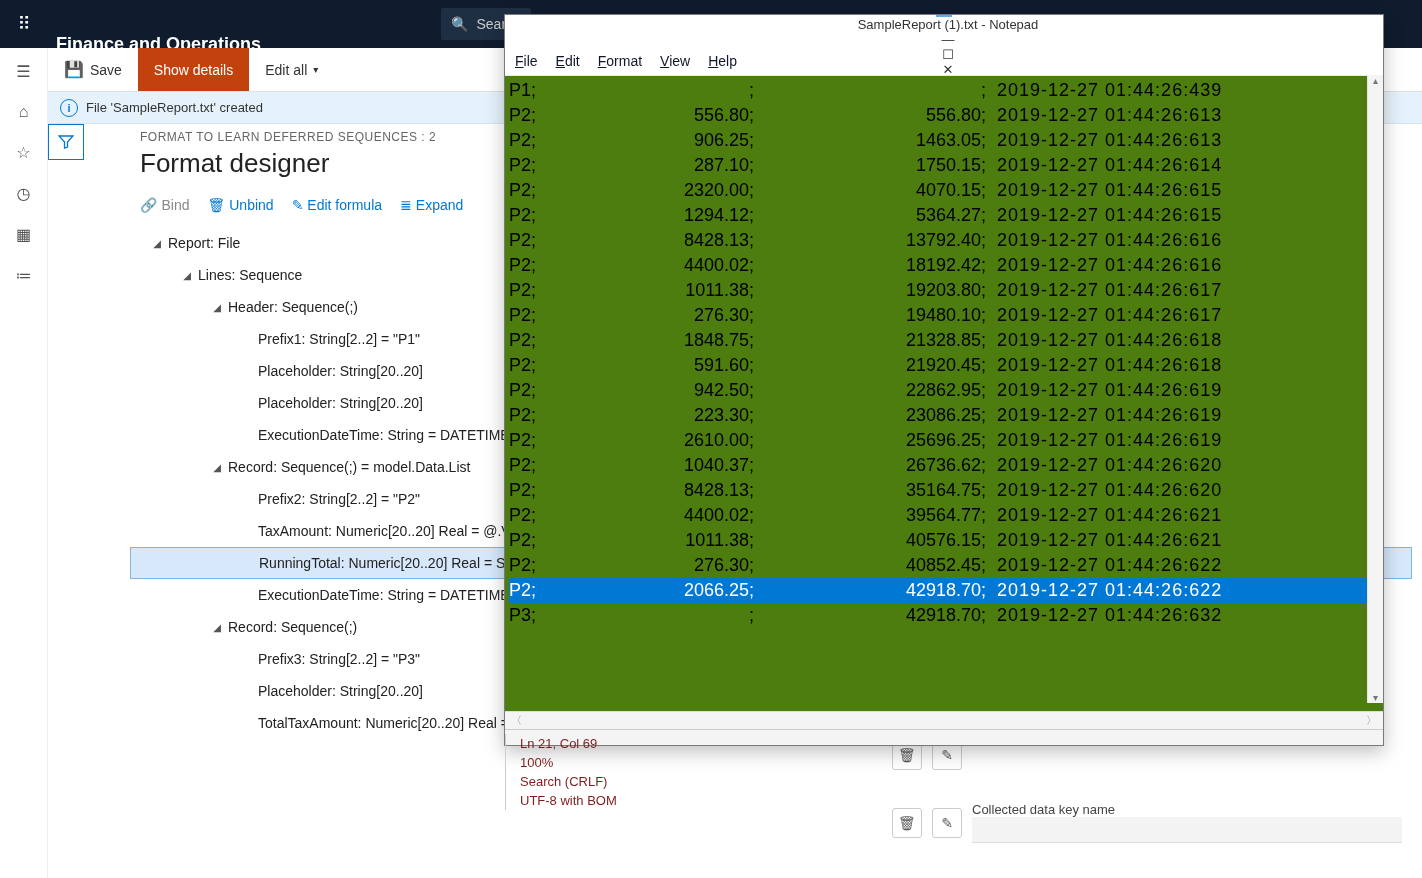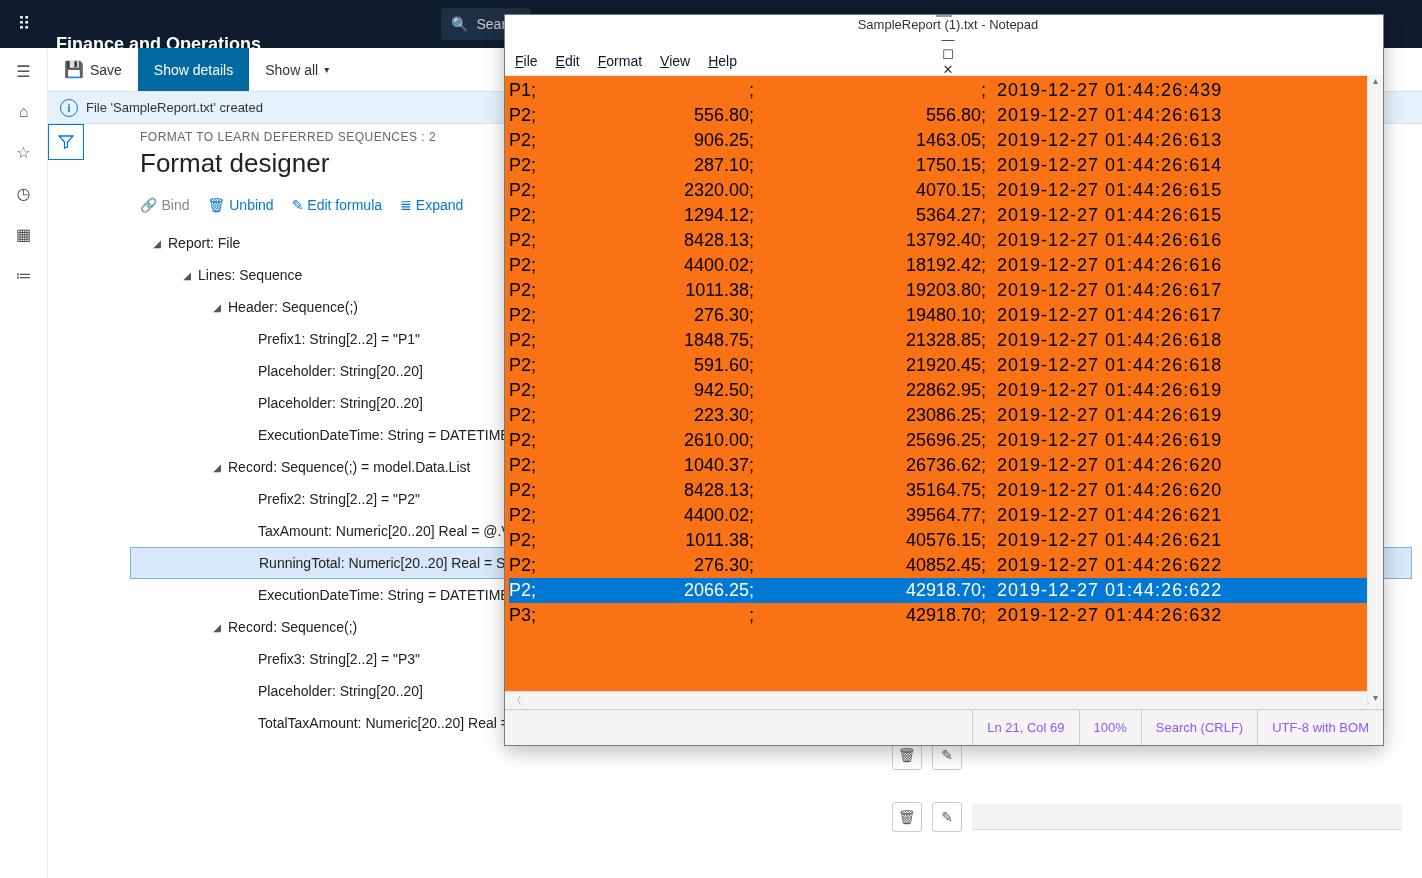--- a/index.html
+++ b/index.html
@@ -8,21 +8,21 @@
 
 .topbar { height: 48px; background: #0f1c2e; display: flex; align-items: center; color: #fff; }
 .topbar .waffle { width: 48px; display:flex; align-items:center; justify-content:center; font-size:18px;}
 .topbar .app-title { font-size: 18px; font-weight: 600; padding-left: 8px; margin-top: 40px; }
 .topbar .search { margin-left: 180px; background: #1e2f44; height: 32px; width: 90px; display:flex; align-items:center; padding:0 10px; border-radius:2px; color:#ccc; font-size:14px;}
 .topbar .search .mag { margin-right:8px; }
 
 
 .cmdbar { height: 44px; display:flex; align-items:stretch; border-bottom:1px solid #e0e0e0; }
 .cmdbar .btn { display:flex; align-items:center; padding:0 16px; font-size:14px; color:#333; gap:6px; cursor:pointer;}
-.cmdbar .btn.primary { background:#0369a1; color:#fff; }
+.cmdbar .btn.primary { background:#c2410c; color:#fff; }
 .cmdbar .btn .chev { font-size:10px; }
 .cmdbar .save-icon { color:#0078d4; font-size:16px;}
 
 
 .notify { margin-left:48px; background:#e6f2fb; height:32px; display:flex; align-items:center; padding:0 12px; font-size:13px; color:#333; border-bottom:1px solid #cfe5f5;}
 .notify .info-icon { width:18px; height:18px; border:1.5px solid #0078d4; border-radius:50%; color:#0078d4; display:flex; align-items:center; justify-content:center; font-size:11px; margin-right:8px; font-weight:bold;}
 
 
 .filter-tab { position:absolute; left:48px; top:124px; width:36px; height:36px; border:1px solid #0078d4; display:flex; align-items:center; justify-content:center; color:#0078d4; background:#fff;}
 
@@ -53,31 +53,31 @@
 
 
 .notepad { position:absolute; left:504px; top:14px; width:880px; height:732px; background:#fff; border:1px solid #7a7a7a; box-shadow:0 6px 18px rgba(0,0,0,0.25); display:flex; flex-direction:column; z-index:50;}
 .np-title { height:32px; display:flex; align-items:center; font-size:13px; padding-left:8px; color:#333;flex-direction:column;}
 .np-title .np-icon { width:16px; height:16px; background:linear-gradient(#cfe8ff,#a9d4ff); border:1px solid #6aa8e0; margin-right:8px;}
 .np-title .spacer { flex:1;}
 .np-title .winbtn { width:46px; height:32px; display:flex; align-items:center; justify-content:center; font-size:13px; color:#333;}
 .np-menu { height:28px; display:flex; align-items:center; gap:18px; padding-left:10px; font-size:14px; color:#0f172a; border-bottom: none;}
 .np-menu span { text-decoration: underline; text-decoration-color: transparent;}
 .np-menu span::first-letter { text-decoration: underline; }
-.np-body { flex:1; overflow:hidden; position:relative; font-family: Consolas, "Courier New", monospace; font-size:18px; line-height:25px; white-space:pre; background:#f97316; padding:2px 4px; border-top:1px solid #e8e8e8;}
+.np-body { flex:1; overflow:hidden; position:relative; font-family: Consolas, "Courier New", monospace; font-size:18px; line-height:25px; white-space:pre; background:#4d7c0f; padding:2px 4px; border-top:1px solid #e8e8e8;}
 .np-body .line { height:25px; display:flex;}
 .np-body .line.sel { background:#0078d4; color:#fff;}
 .col-p { width:40px; display:inline-block; text-align:left;}
 .col-a { width:200px; display:inline-block; text-align:right;}
 .col-sc1 { width:12px; display:inline-block;}
 .col-b { width:220px; display:inline-block; text-align:right;}
 .col-sc2 { width:12px; display:inline-block;}
 .col-dt { flex:1; display:inline-block; padding-left:4px; letter-spacing:1px;}
 .np-hscroll { height:18px; border-top:1px solid #ddd; display:flex; align-items:center; justify-content:space-between; padding:0 6px; color:#888; font-size:11px; background:#f4f4f4;}
-.np-status { height:36px; border-top:1px solid #ccc; display:flex; font-size:13px; color:#8b5cf6; background:#f4f4f4;}
+.np-status { height:16px; border-top:1px solid #ccc; display:flex; font-size:13px; color:#7f1d1d; background:#f4f4f4;flex-direction:column;}
 .np-status .cell { border-left:1px solid #ccc; padding:2px 14px; display:flex; align-items:center;}
 .np-status .cell:first-child { border-left:none; flex:1;}
 .np-vscroll { position:absolute; right:0; top:60px; width:16px; bottom:42px; background:#f4f4f4; border-left:1px solid #e5e5e5;}
 .np-vscroll .up { position:absolute; top:0; width:100%; text-align:center; font-size:10px; color:#777;}
 .np-vscroll .down { position:absolute; bottom:0; width:100%; text-align:center; font-size:10px; color:#777;}
 
 
 .leftrail-outer { position:absolute; left:0; top:48px; bottom:0; width:48px; border-right:1px solid #eee; background:#fff; display:flex; flex-direction:column; align-items:center; padding-top:14px; gap:22px; color:#555; font-size:16px; z-index:2;}
 </style>
 </head>
@@ -104,21 +104,21 @@
 <div style="position:absolute; left:48px; top:48px; right:0;">
   <div class="cmdbar">
     <div class="btn">
       <span class="save-icon">💾</span>
       <span>Save</span>
     </div>
     <div class="btn primary">
       <span>Show details</span>
     </div>
     <div class="btn">
-      <span>Show all</span>
+      <span>Edit all</span>
       <span class="chev">▾</span>
     </div>
   </div>
   <div class="notify" style="margin-left:0">
     <span class="info-icon">i</span>
     <span>File 'SampleReport.txt' created</span>
   </div>
 </div>
 
 <div class="filter-tab">
@@ -219,20 +219,21 @@
 </div>
 
 <div class="prop-block p1">
   <div class="iconbtn">🗑</div>
   <div class="iconbtn">✎</div>
 </div>
 <div class="prop-block p2">
   <div class="iconbtn">🗑</div>
   <div class="iconbtn">✎</div>
   <div style="flex:1">
+    <div class="prop-label">Collected data key name</div>
     <div class="prop-field"></div>
   </div>
 </div>
 
 <div class="notepad">
   <div class="np-title">
     <div class="np-icon"></div>
     <span>SampleReport (1).txt - Notepad</span>
     <div class="spacer"></div>
     <div class="winbtn">—</div>

